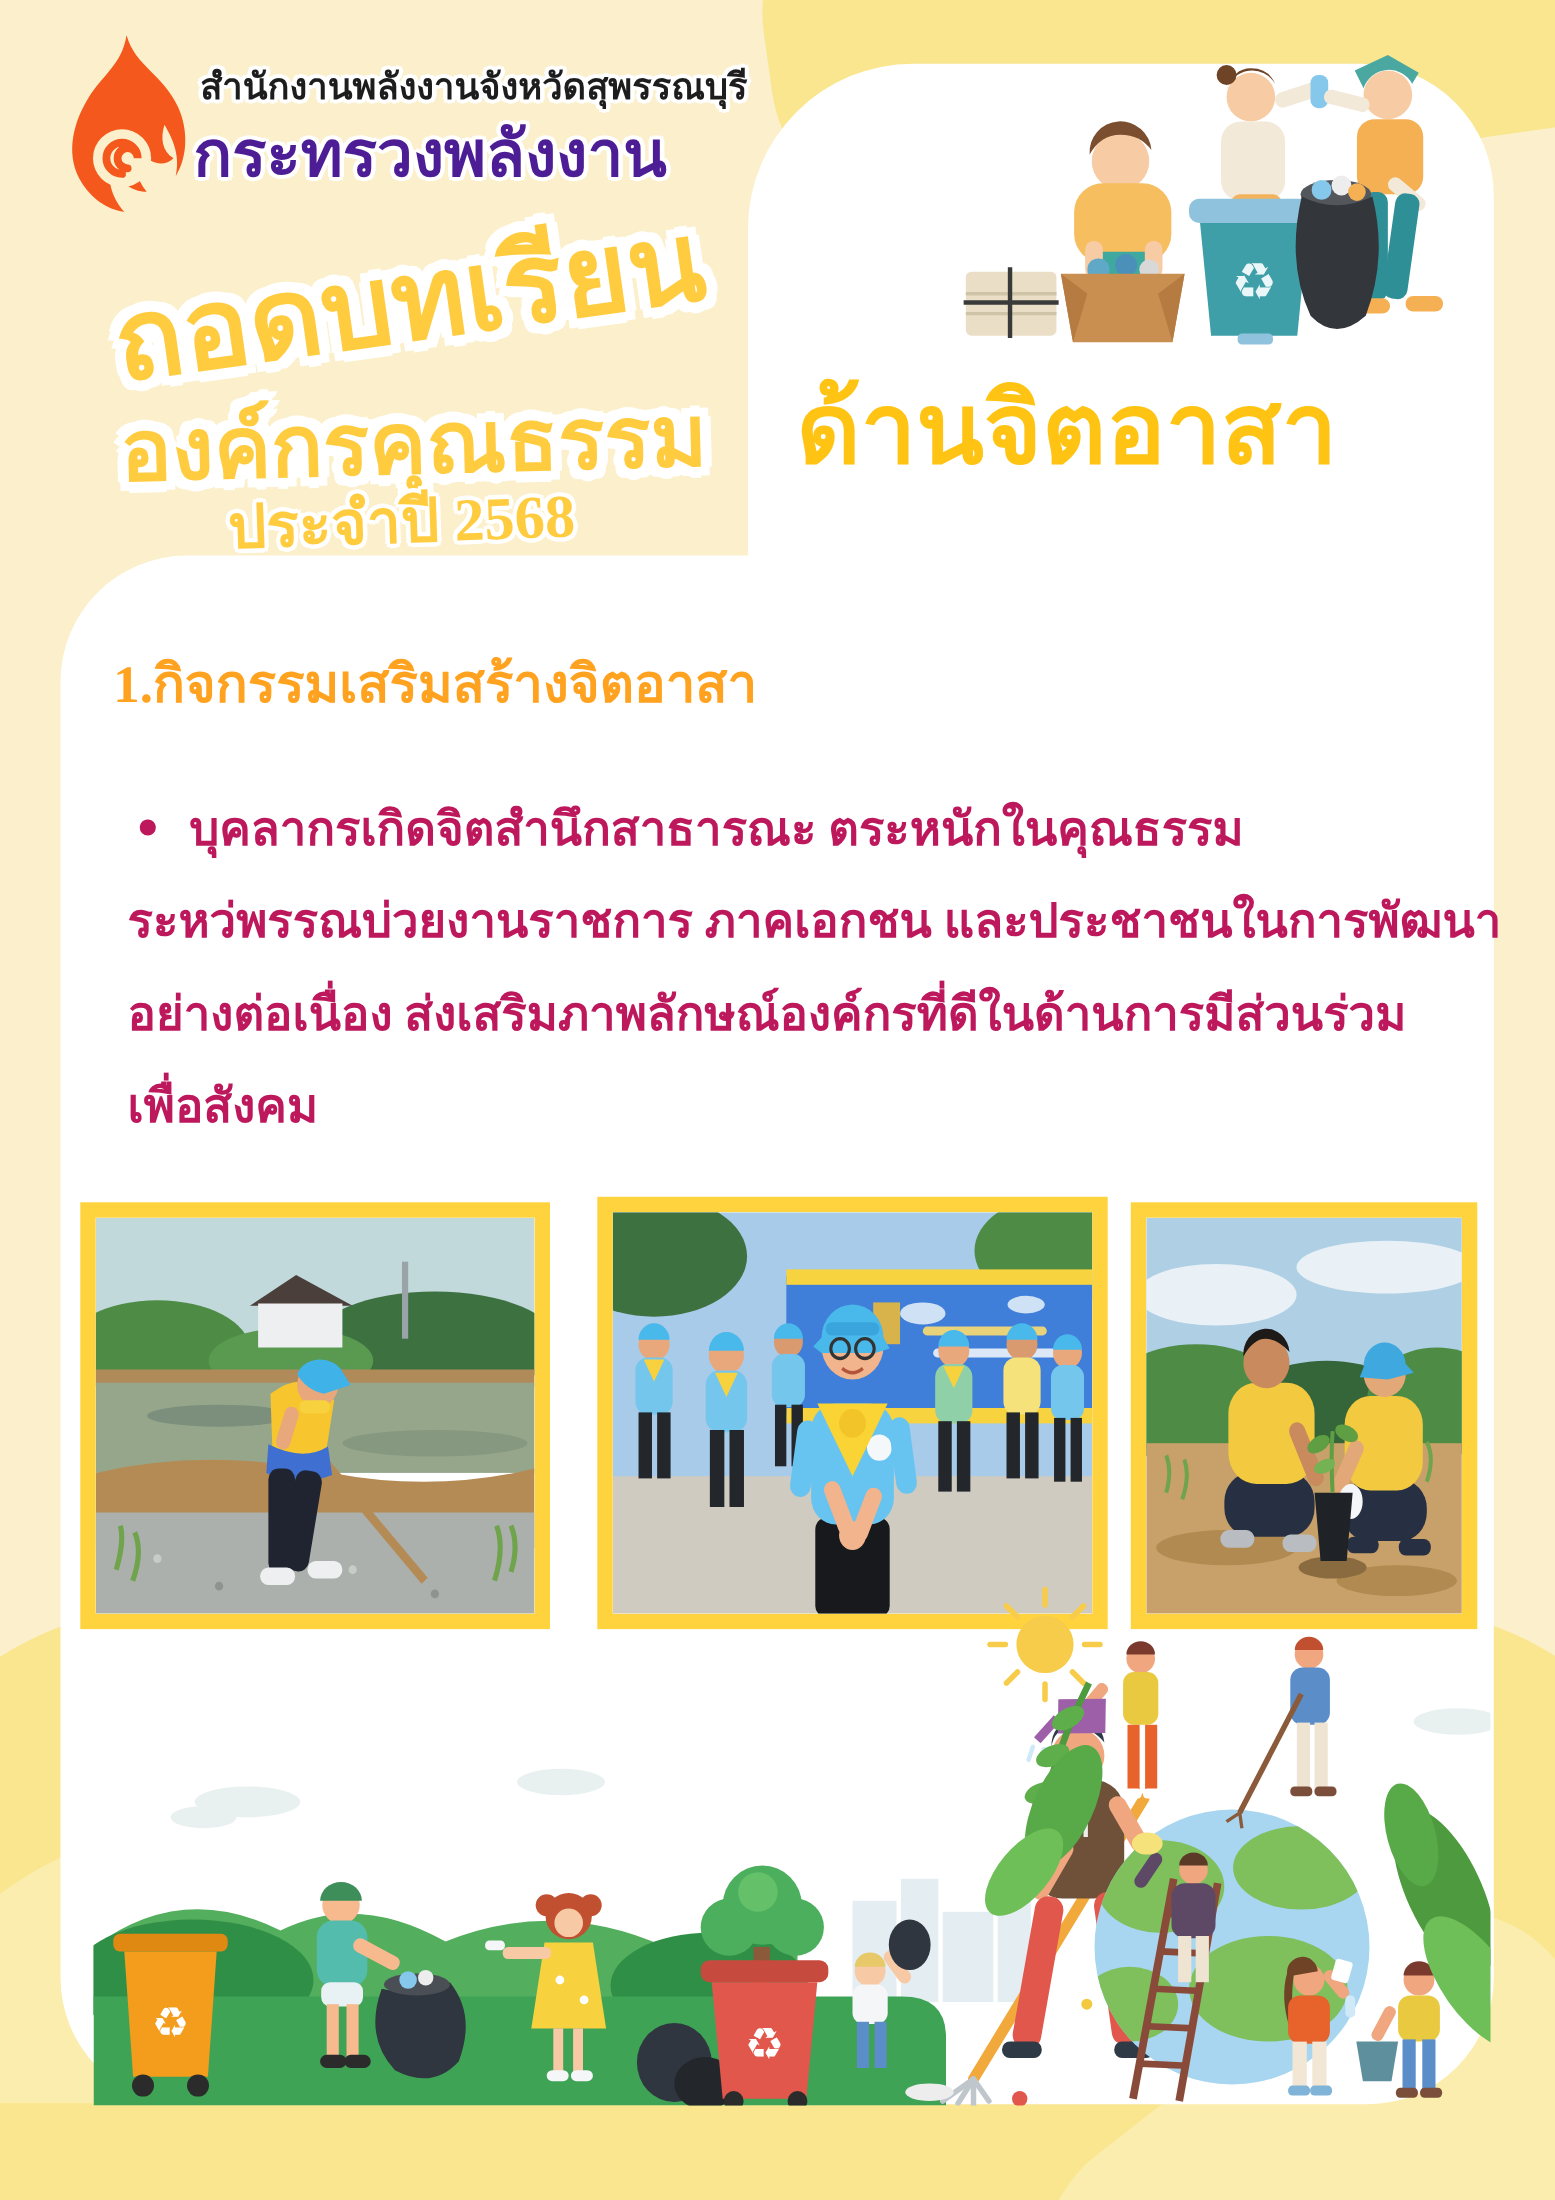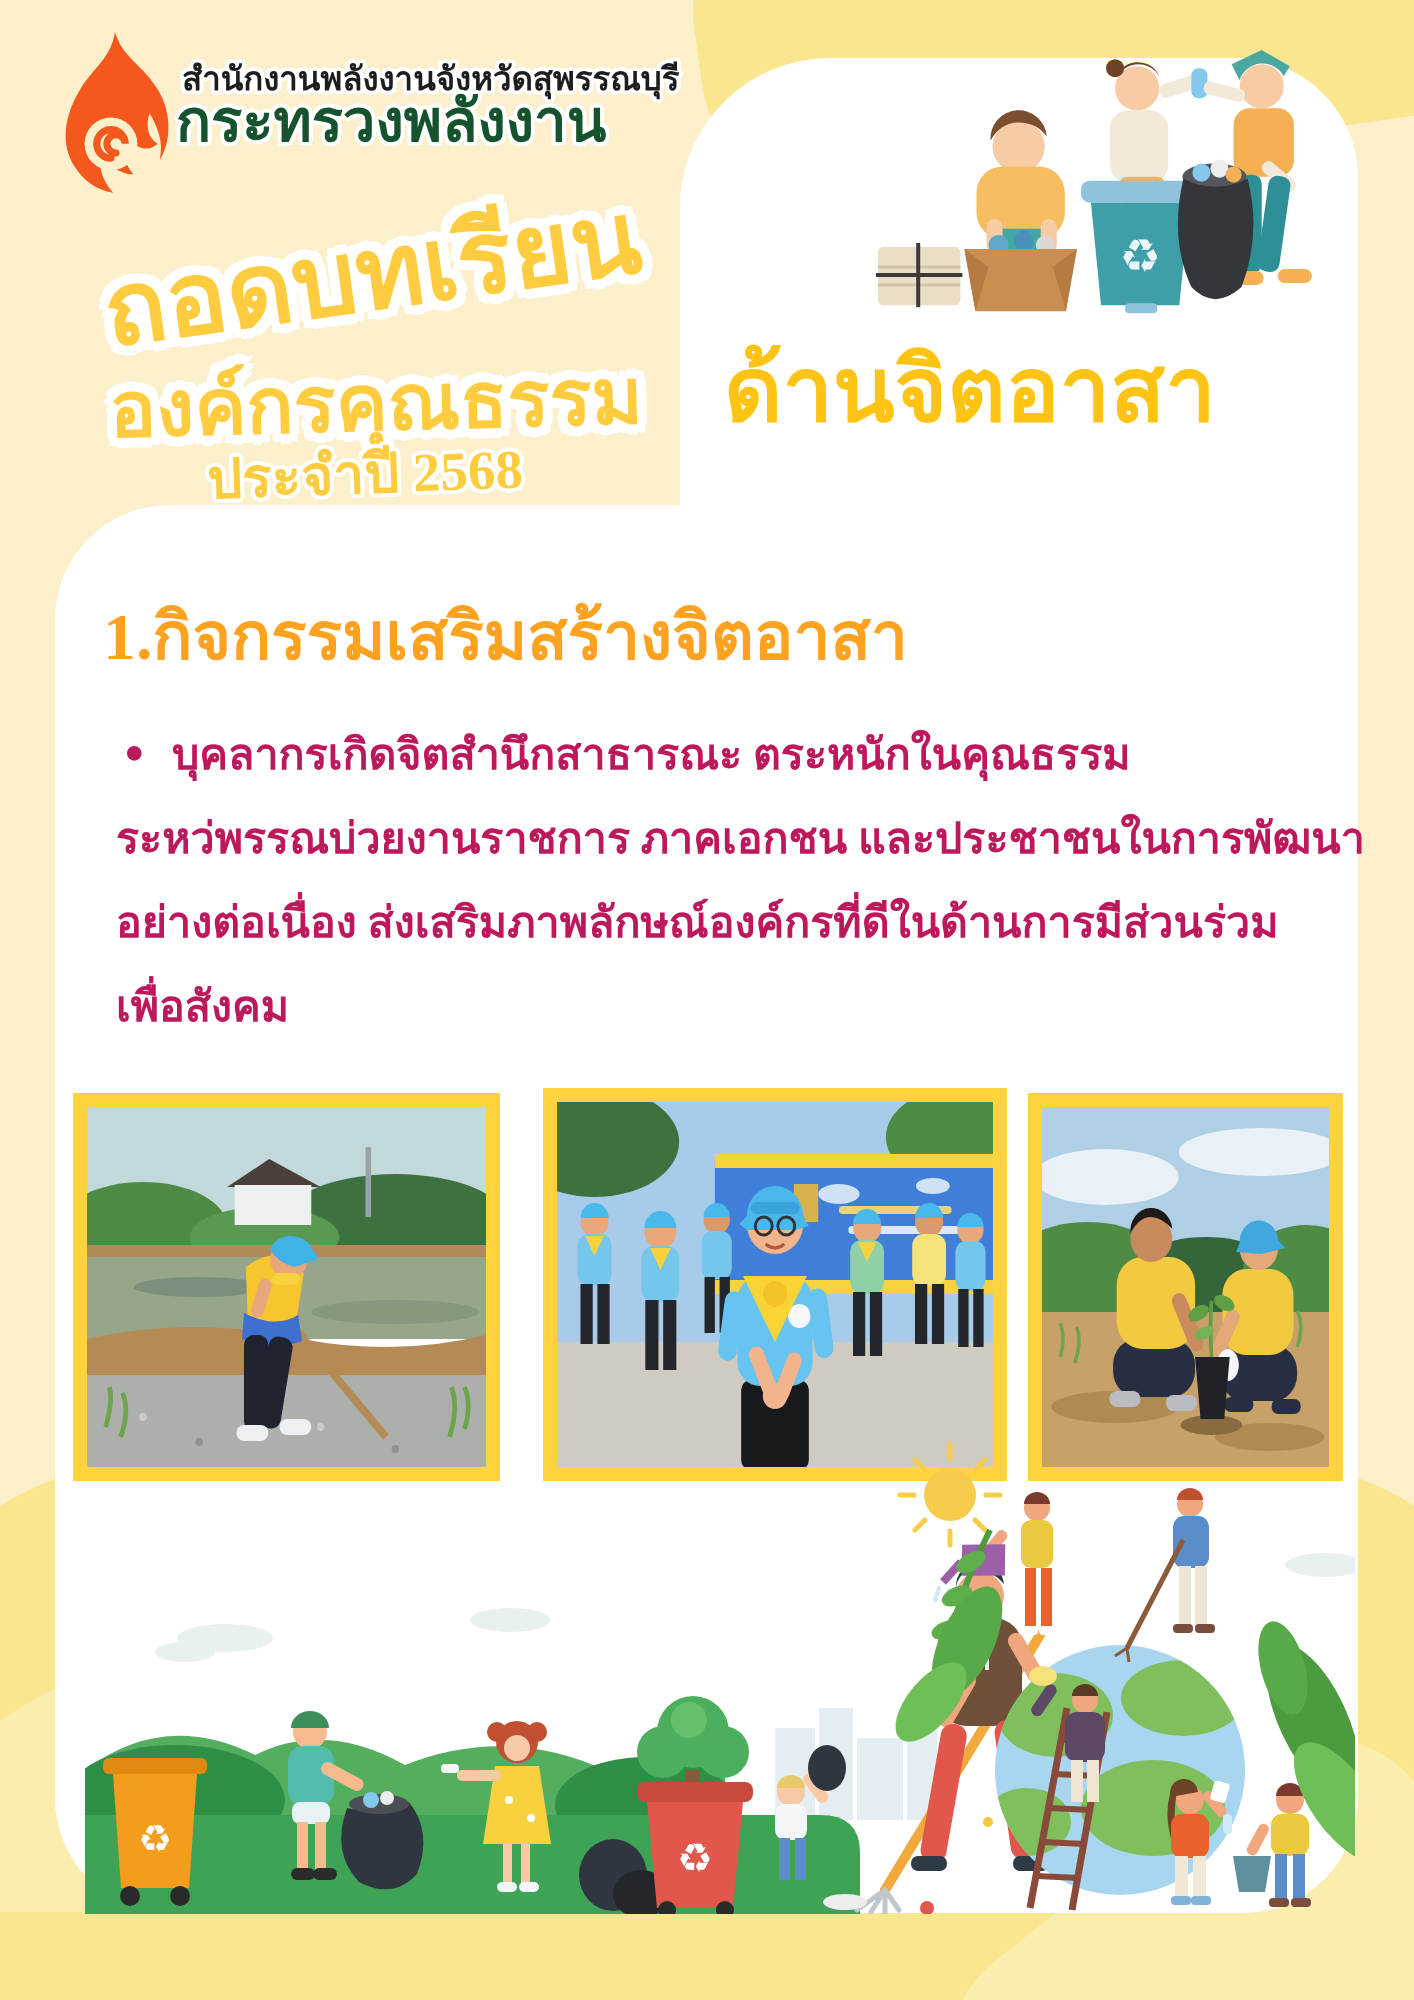--- a/index.html
+++ b/index.html
@@ -24,29 +24,29 @@
   .t{position:absolute;font-weight:bold;white-space:nowrap;}
   .stroke-big{text-shadow:
     -8px -8px 0 #fff,0 -10px 0 #fff,8px -8px 0 #fff,-10px 0 0 #fff,10px 0 0 #fff,
     -8px 8px 0 #fff,0 10px 0 #fff,8px 8px 0 #fff,-5px -5px 0 #fff,5px -5px 0 #fff,
     -5px 5px 0 #fff,5px 5px 0 #fff;}
   .stroke-sm{text-shadow:
     -3px -3px 0 #fff,0 -4px 0 #fff,3px -3px 0 #fff,-4px 0 0 #fff,4px 0 0 #fff,
     -3px 3px 0 #fff,0 4px 0 #fff,3px 3px 0 #fff;}
 
   .office-name{left:182px;top:52px;font-size:33px;color:#1d1d1d;}
-  .ministry-name{left:176px;top:74px;font-size:58px;color:#14532d;}
+  .ministry-name{left:176px;top:93px;font-size:58px;color:#4c1d95;}
 
   .title-1{left:72px;top:192px;width:600px;text-align:center;font-size:102px;color:#FFCC40;transform:rotate(-8deg);}
   .title-2{left:68px;top:340px;width:616px;text-align:center;font-size:78px;color:#FFCC40;transform:rotate(-1.5deg);}
   .title-3{left:150px;top:430px;width:430px;text-align:center;font-size:55px;color:#FFCC40;transform:rotate(-2deg);}
 
   .section-title{left:724px;top:318px;width:540px;font-size:90px;color:#FFC413;}
 
-  .heading{left:103px;top:583px;font-size:66px;color:#FFA21F;}
+  .heading{left:103px;top:583px;font-size:48px;color:#FFA21F;}
 
   .paragraph{position:absolute;left:116px;top:710px;width:1000px;font-weight:bold;
              font-size:43px;line-height:84px;color:#be185d;}
   .para-line{white-space:nowrap;}
   .para-line .bullet{display:inline-block;width:56px;padding-left:8px;font-size:34px;vertical-align:6px;}
   .para-line.cont{padding-left:0;}
 
   
   .photo{position:absolute;border:14px solid #FFD33E;background:#fff;overflow:hidden;}
   .photo svg{display:block;width:100%;height:100%;}

